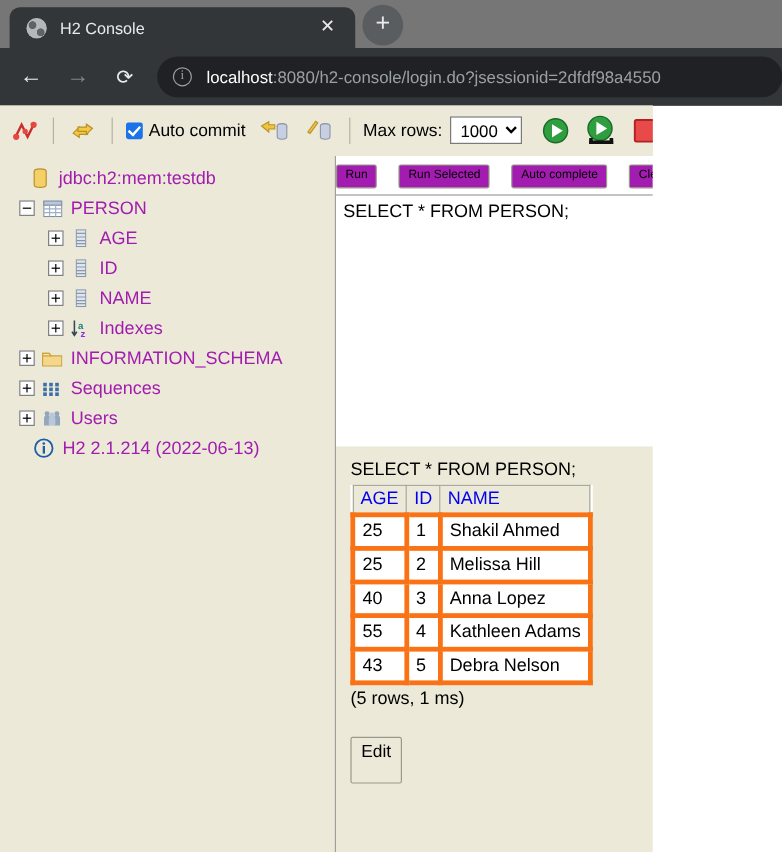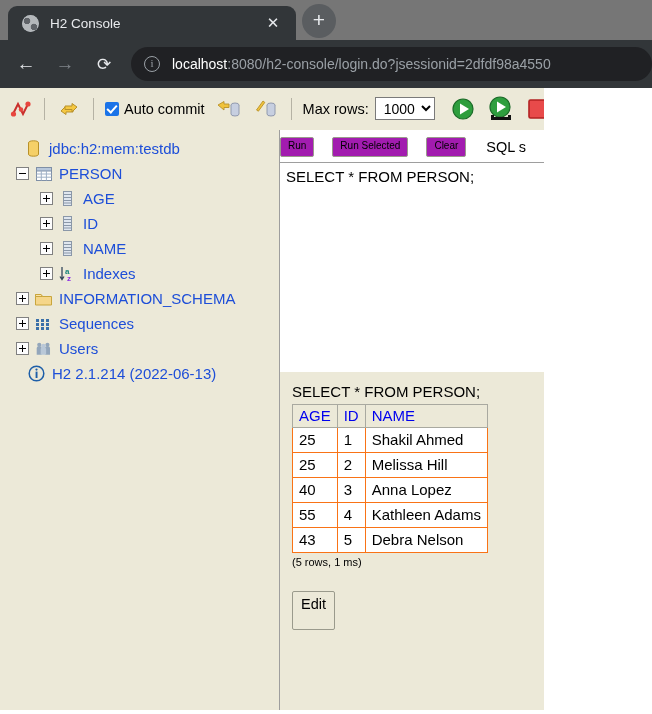--- a/index.html
+++ b/index.html
@@ -209,21 +209,21 @@
     background: #ece9d8;
     padding: 6px 0 0 6px;
     overflow: hidden;
     flex: 0 0 auto;
   }
   .tree-row {
     display: flex;
     align-items: center;
     height: 25px;
     font-size: 15px;
-    color: #1d4ed8;
+    color: #a21caf;
     white-space: nowrap;
   }
   .tog {
     width: 13px; height: 13px;
     border: 1px solid #808080;
     background: #fdfdfd;
     position: relative;
     flex: 0 0 auto;
     margin-right: 6px;
     cursor: pointer;
@@ -323,26 +323,26 @@
     color: #0000ee;
     font-weight: normal;
     text-align: left;
     border: 1px solid #a9a9a0;
     padding: 2px 6px 3px;
     white-space: nowrap;
   }
   table.rs td {
     background: #fff;
     color: #000;
-    border: 1px solid #f97316;
+    border: 4px solid #f97316;
     padding: 3px 6px 4px;
     white-space: nowrap;
   }
   .rs-status {
-    font-size: 11px;
+    font-size: 15px;
     color: #000;
     margin-top: 3px;
   }
   .edit-btn {
     margin-top: 23px;
     font-family: "Liberation Sans", sans-serif;
     font-size: 14.5px;
     background: #ece9d8;
     border: 1px solid #9a9a8c;
     border-radius: 2px;
@@ -588,20 +588,21 @@
         </span>
         <span class="tree-label">H2 2.1.214 (2022-06-13)</span>
       </div>
     </div>
 
     <div class="main">
 
       <div class="cmd-bar">
         <button class="cmd-btn">Run</button>
         <button class="cmd-btn">Run Selected</button>
+        <button class="cmd-btn">Auto complete</button>
         <button class="cmd-btn">Clear</button>
         <span class="cmd-text">SQL s</span>
       </div>
 
       <textarea class="sql-area" spellcheck="false" style="">SELECT * FROM PERSON;</textarea>
 
       <div class="gap"></div>
 
       <div class="results">
         <div class="result-query">SELECT * FROM PERSON;</div>

